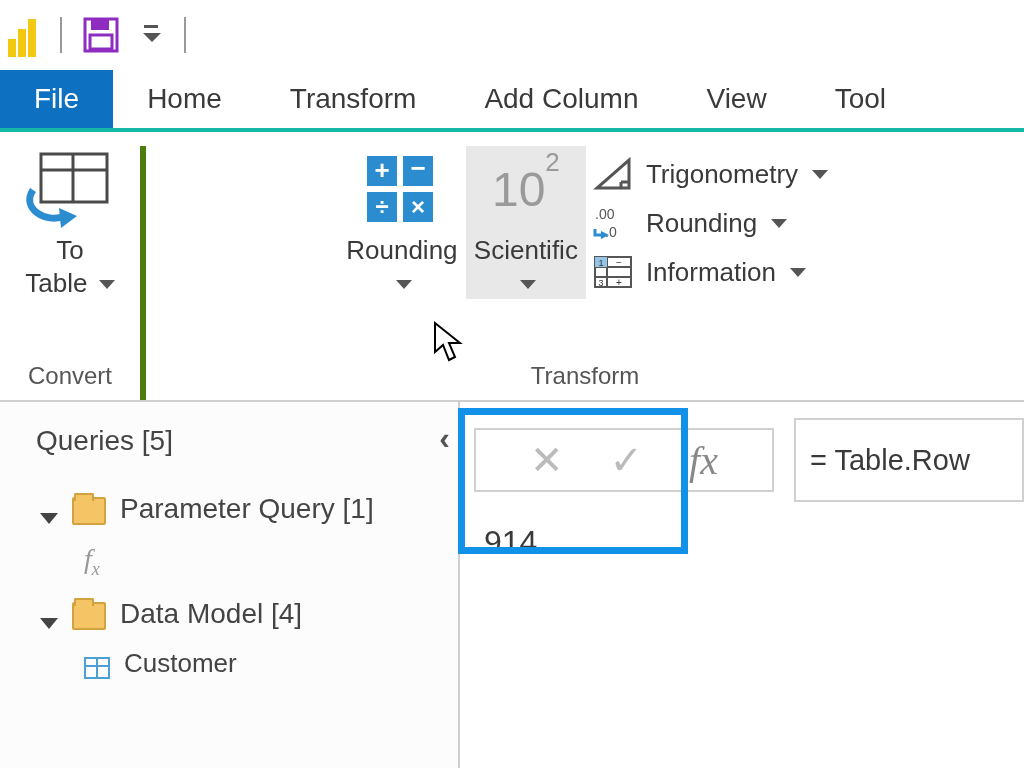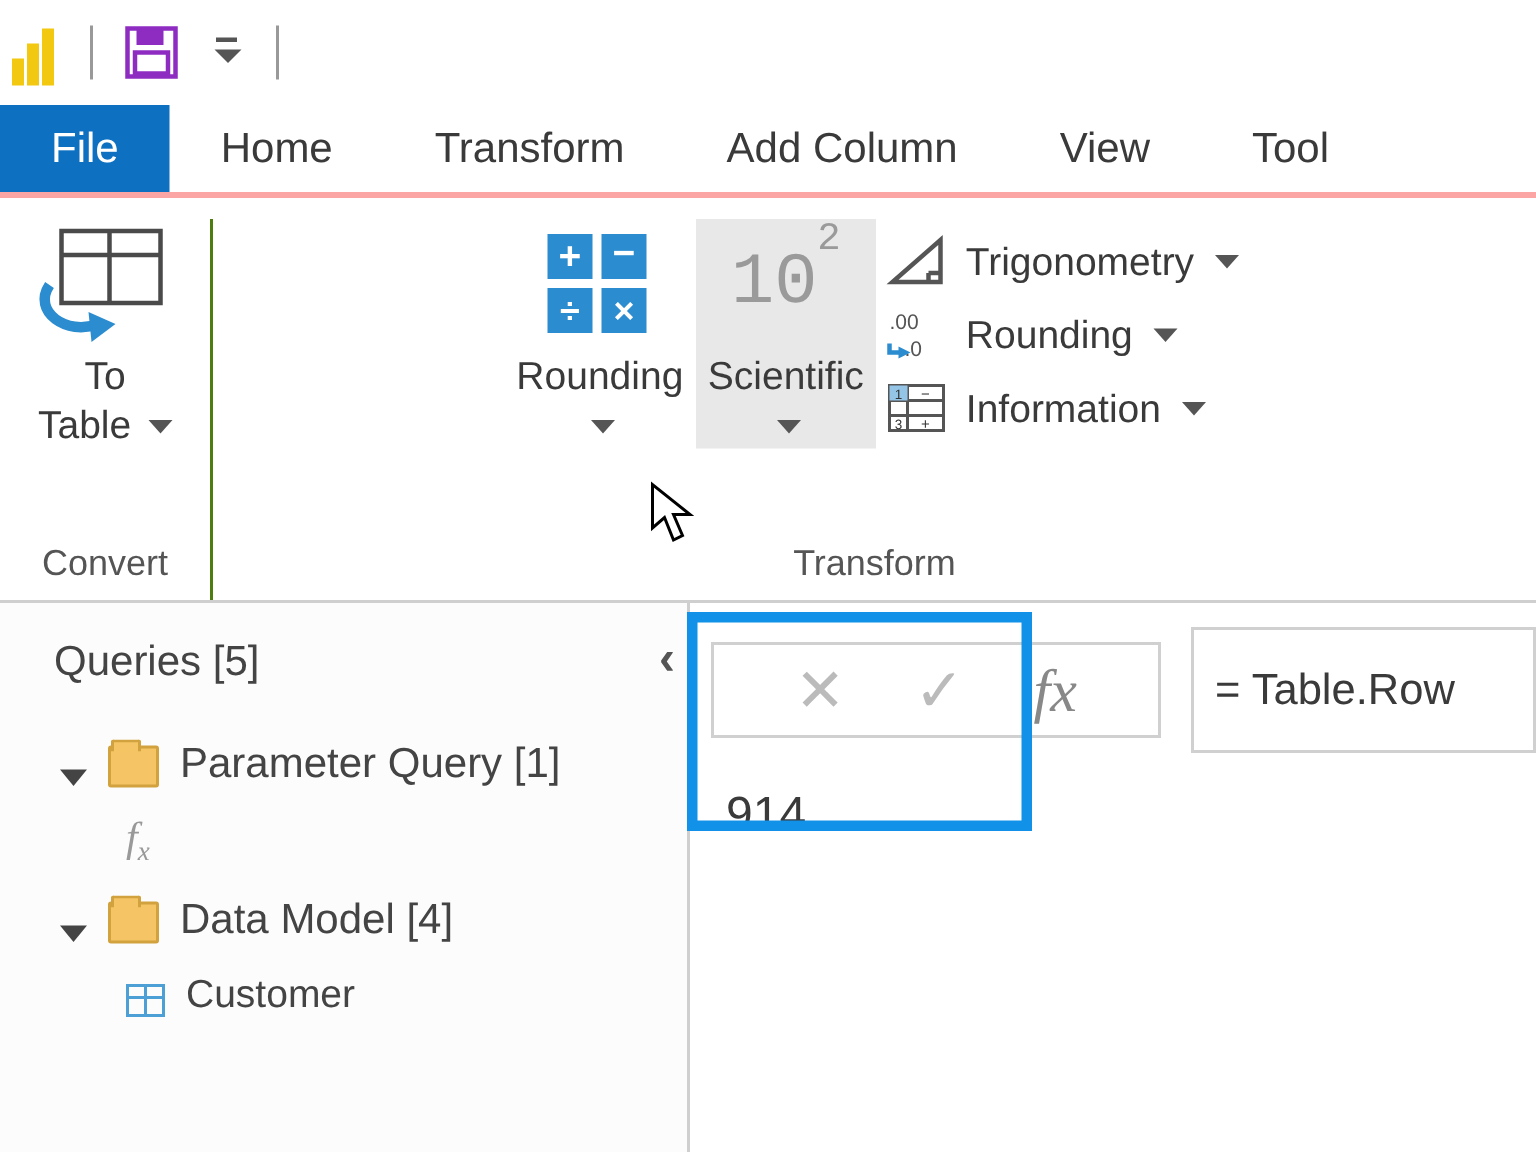--- a/index.html
+++ b/index.html
@@ -41,42 +41,42 @@
   .qat-dropdown::after {
     content:""; position:absolute; top:16px; left:3px;
     border-left:9px solid transparent; border-right:9px solid transparent; border-top:9px solid #555;
   }
 
   
   .tabs {
     height: 62px;
     display:flex;
     align-items:stretch;
-    border-bottom: 4px solid #fca5a5;
+    border-bottom: 4px solid #14b8a6;
   }
   .tab {
     display:flex; align-items:center; padding:0 34px;
     font-size:28px; color:#3a3a3a; cursor:pointer;
   }
   .tab.active {
     background:#0e70c1; color:#fff;
   }
   .tabs .tab:last-child { padding-right:10px; }
 
   
   .ribbon {
     height: 270px;
     border-bottom: 2px solid #cfcfcf;
     background:#fff;
     display:flex;
     padding-top:14px;
   }
   .ribbon-group {
     display:flex; flex-direction:column; align-items:center;
-    border-right:2px solid #4d7c0f;
+    border-right:6px solid #4d7c0f;
     height:100%;
     padding:0 10px 4px 10px;
   }
   .ribbon-group:last-child { border-right:none; }
   .ribbon-group .items-row {
     display:flex; gap:4px; flex:1; align-items:flex-start;
   }
   .ribbon-group .group-label {
     font-size:24px; color:#555; margin-top:auto; margin-bottom:6px;
   }
@@ -234,21 +234,21 @@
             <text x="19" y="63" text-anchor="middle" font-size="24" fill="#fff" font-weight="bold">÷</text>
             <rect x="40" y="40" width="30" height="30" fill="#2b8cd0"></rect>
             <text x="55" y="63" text-anchor="middle" font-size="24" fill="#fff" font-weight="bold">×</text>
           </svg>
         </div>
         <div class="label"><span>Rounding</span><br><span class="caret"></span></div>
       </div>
 
       <div class="big-btn selected">
         <div class="icon-slot" style="color:#9a9a9a;">
-          <div style="font-size:48px; position:relative;font-family:Liberation Mono, monospace;">
+          <div style="font-size:48px; position:relative;">
             <span>10</span><sup style="font-size:26px; position:relative; top:-18px;">2</sup>
           </div>
         </div>
         <div class="label"><span>Scientific</span><br><span class="caret"></span></div>
       </div>
 
       <div class="vstack">
         <div class="small-btn">
           <div class="icon-slot">
             <svg width="40" height="36" viewBox="0 0 40 36">

